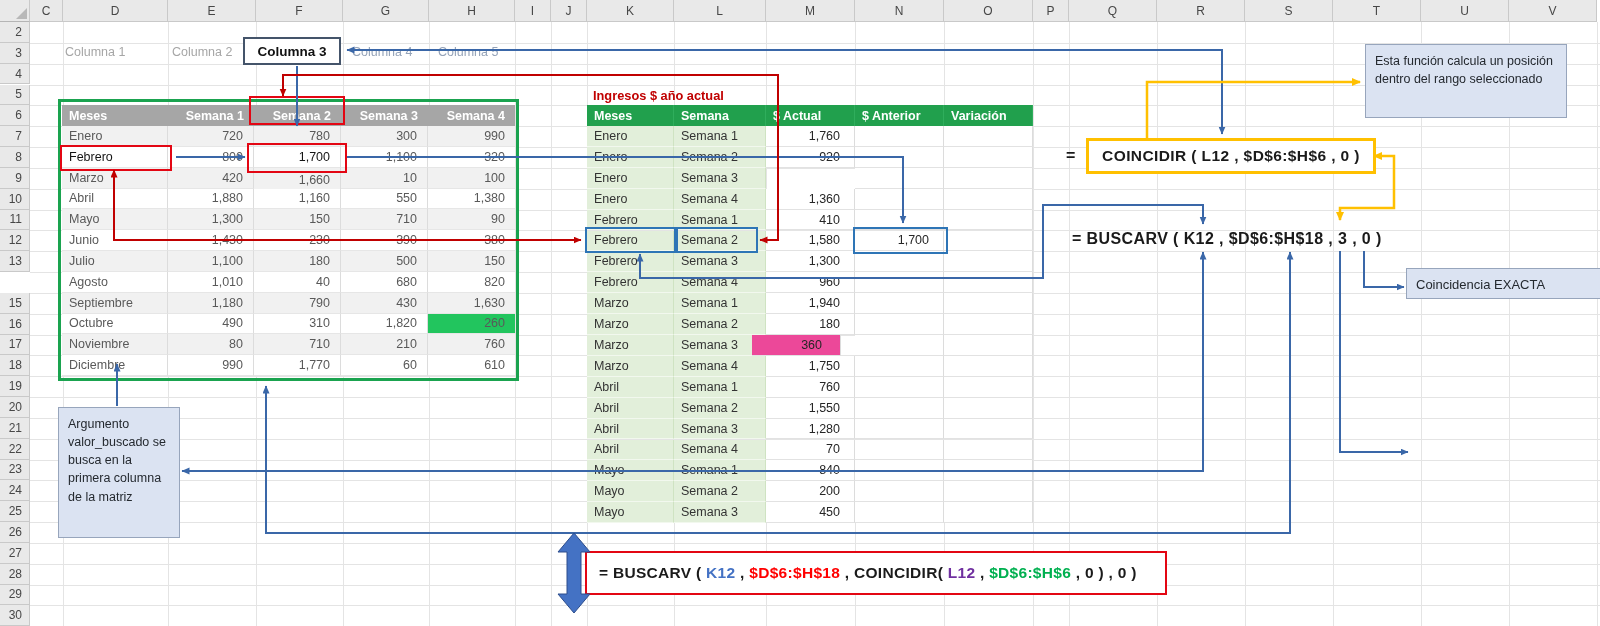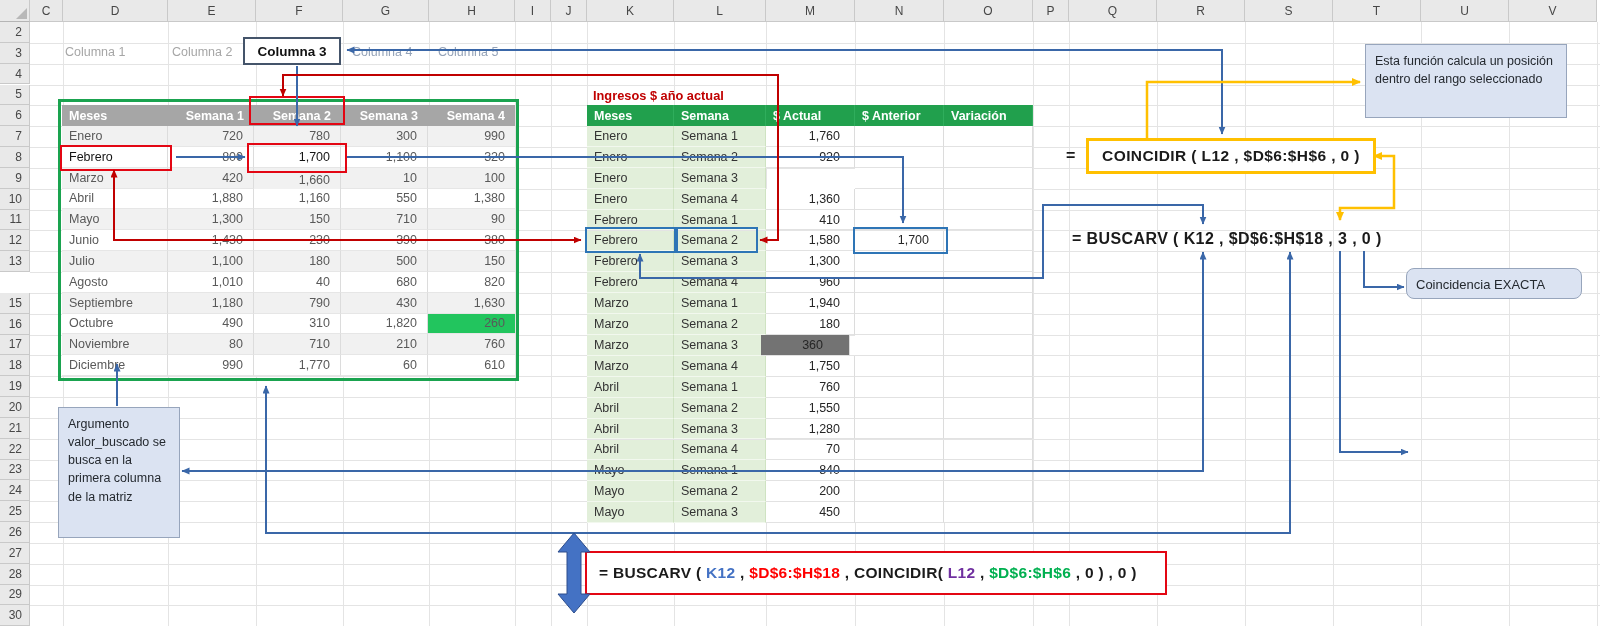--- a/index.html
+++ b/index.html
@@ -287,21 +287,21 @@
       <div class="tcell num" style="left: 179px; top: 188.2px; width: 89px; height: 20.9px; background: rgb(255, 255, 255); border-right: 1px solid rgb(220, 220, 220); border-bottom: 1px solid rgb(226, 226, 226); color: rgb(38, 38, 38); padding-right: 14px;">1,940</div>
       <div class="tcell num" style="left: 268px; top: 188.2px; width: 89px; height: 20.9px; background: rgb(255, 255, 255); border-right: 1px solid rgb(220, 220, 220); border-bottom: 1px solid rgb(226, 226, 226); color: rgb(38, 38, 38); padding-right: 14px;"></div>
       <div class="tcell num" style="left: 357px; top: 188.2px; width: 89px; height: 20.9px; background: rgb(255, 255, 255); border-right: 1px solid rgb(220, 220, 220); border-bottom: 1px solid rgb(226, 226, 226); color: rgb(38, 38, 38); padding-right: 14px;"></div>
       <div class="tcell txt" style="left: 0px; top: 209.1px; width: 87px; height: 20.9px; background: rgb(226, 239, 218); border-right: 1px solid rgb(207, 227, 194); border-bottom: 1px solid rgb(242, 248, 238); color: rgb(51, 51, 51);">Marzo</div>
       <div class="tcell txt" style="left: 87px; top: 209.1px; width: 92px; height: 20.9px; background: rgb(226, 239, 218); border-right: 1px solid rgb(207, 227, 194); border-bottom: 1px solid rgb(242, 248, 238); color: rgb(51, 51, 51);">Semana 2</div>
       <div class="tcell num" style="left: 179px; top: 209.1px; width: 89px; height: 20.9px; background: rgb(255, 255, 255); border-right: 1px solid rgb(220, 220, 220); border-bottom: 1px solid rgb(226, 226, 226); color: rgb(38, 38, 38); padding-right: 14px;">180</div>
       <div class="tcell num" style="left: 268px; top: 209.1px; width: 89px; height: 20.9px; background: rgb(255, 255, 255); border-right: 1px solid rgb(220, 220, 220); border-bottom: 1px solid rgb(226, 226, 226); color: rgb(38, 38, 38); padding-right: 14px;"></div>
       <div class="tcell num" style="left: 357px; top: 209.1px; width: 89px; height: 20.9px; background: rgb(255, 255, 255); border-right: 1px solid rgb(220, 220, 220); border-bottom: 1px solid rgb(226, 226, 226); color: rgb(38, 38, 38); padding-right: 14px;"></div>
       <div class="tcell txt" style="left: 0px; top: 230px; width: 87px; height: 20.9px; background: rgb(226, 239, 218); border-right: 1px solid rgb(207, 227, 194); border-bottom: 1px solid rgb(242, 248, 238); color: rgb(51, 51, 51);">Marzo</div>
       <div class="tcell txt" style="left: 87px; top: 230px; width: 92px; height: 20.9px; background: rgb(226, 239, 218); border-right: 1px solid rgb(207, 227, 194); border-bottom: 1px solid rgb(242, 248, 238); color: rgb(51, 51, 51);">Semana 3</div>
-      <div class="tcell num" style="left: 174px; top: 230px; width: 89px; height: 20.9px; background: #737373; border-right: 1px solid rgb(220, 220, 220); border-bottom: 1px solid rgb(226, 226, 226); color: rgb(38, 38, 38); padding-right: 26px;">360</div>
+      <div class="tcell num" style="left: 165px; top: 230px; width: 89px; height: 20.9px; background: #ec4899; border-right: 1px solid rgb(220, 220, 220); border-bottom: 1px solid rgb(226, 226, 226); color: rgb(38, 38, 38); padding-right: 18px;">360</div>
       <div class="tcell num" style="left: 268px; top: 230px; width: 89px; height: 20.9px; background: rgb(255, 255, 255); border-right: 1px solid rgb(220, 220, 220); border-bottom: 1px solid rgb(226, 226, 226); color: rgb(38, 38, 38); padding-right: 14px;"></div>
       <div class="tcell num" style="left: 357px; top: 230px; width: 89px; height: 20.9px; background: rgb(255, 255, 255); border-right: 1px solid rgb(220, 220, 220); border-bottom: 1px solid rgb(226, 226, 226); color: rgb(38, 38, 38); padding-right: 14px;"></div>
       <div class="tcell txt" style="left: 0px; top: 250.9px; width: 87px; height: 20.9px; background: rgb(226, 239, 218); border-right: 1px solid rgb(207, 227, 194); border-bottom: 1px solid rgb(242, 248, 238); color: rgb(51, 51, 51);">Marzo</div>
       <div class="tcell txt" style="left: 87px; top: 250.9px; width: 92px; height: 20.9px; background: rgb(226, 239, 218); border-right: 1px solid rgb(207, 227, 194); border-bottom: 1px solid rgb(242, 248, 238); color: rgb(51, 51, 51);">Semana 4</div>
       <div class="tcell num" style="left: 179px; top: 250.9px; width: 89px; height: 20.9px; background: rgb(255, 255, 255); border-right: 1px solid rgb(220, 220, 220); border-bottom: 1px solid rgb(226, 226, 226); color: rgb(38, 38, 38); padding-right: 14px;">1,750</div>
       <div class="tcell num" style="left: 268px; top: 250.9px; width: 89px; height: 20.9px; background: rgb(255, 255, 255); border-right: 1px solid rgb(220, 220, 220); border-bottom: 1px solid rgb(226, 226, 226); color: rgb(38, 38, 38); padding-right: 14px;"></div>
       <div class="tcell num" style="left: 357px; top: 250.9px; width: 89px; height: 20.9px; background: rgb(255, 255, 255); border-right: 1px solid rgb(220, 220, 220); border-bottom: 1px solid rgb(226, 226, 226); color: rgb(38, 38, 38); padding-right: 14px;"></div>
       <div class="tcell txt" style="left: 0px; top: 271.8px; width: 87px; height: 20.9px; background: rgb(226, 239, 218); border-right: 1px solid rgb(207, 227, 194); border-bottom: 1px solid rgb(242, 248, 238); color: rgb(51, 51, 51);">Abril</div>
       <div class="tcell txt" style="left: 87px; top: 271.8px; width: 92px; height: 20.9px; background: rgb(226, 239, 218); border-right: 1px solid rgb(207, 227, 194); border-bottom: 1px solid rgb(242, 248, 238); color: rgb(51, 51, 51);">Semana 1</div>
       <div class="tcell num" style="left: 179px; top: 271.8px; width: 89px; height: 20.9px; background: rgb(255, 255, 255); border-right: 1px solid rgb(220, 220, 220); border-bottom: 1px solid rgb(226, 226, 226); color: rgb(38, 38, 38); padding-right: 14px;">760</div>
@@ -357,21 +357,21 @@
       <span style="color: rgb(26, 26, 26);"> , </span>
       <span style="color: rgb(255, 0, 0);">$D$6:$H$18</span>
       <span style="color: rgb(26, 26, 26);"> , COINCIDIR( </span>
       <span style="color: rgb(112, 48, 160);">L12</span>
       <span style="color: rgb(26, 26, 26);"> , </span>
       <span style="color: rgb(0, 176, 80);">$D$6:$H$6</span>
       <span style="color: rgb(26, 26, 26);"> , 0 ) , 0 )</span>
     </div>
 
   <div class="callout" style="left:1365px;top:44px;width:202px;height:74px;">Esta función calcula un posición dentro del rango seleccionado</div>
-  <div class="callout" style="left:1406px;top:268px;width:176px;height:31px;font-size:13px;padding-top:7px;border-radius:8px;">Coincidencia EXACTA</div>
+  <div class="callout" style="left:1406px;top:268px;width:195px;height:31px;font-size:13px;padding-top:7px;">Coincidencia EXACTA</div>
   <div class="callout" style="left:58px;top:407px;width:122px;height:131px;">Argumento valor_buscado se busca en la primera columna de la matriz</div>
 
   <svg class="overlay" width="1600" height="626" viewBox="0 0 1600 626" style="z-index:7;">
     <defs>
       <marker id="mB" markerWidth="9" markerHeight="9" refX="7.5" refY="3.5" orient="auto-start-reverse" markerUnits="userSpaceOnUse">
         <path d="M0,0 L8,3.5 L0,7 Z" fill="#3a67a8"></path>
       </marker>
       <marker id="mR" markerWidth="9" markerHeight="9" refX="7.5" refY="3.5" orient="auto-start-reverse" markerUnits="userSpaceOnUse">
         <path d="M0,0 L8,3.5 L0,7 Z" fill="#c00000"></path>
       </marker>

